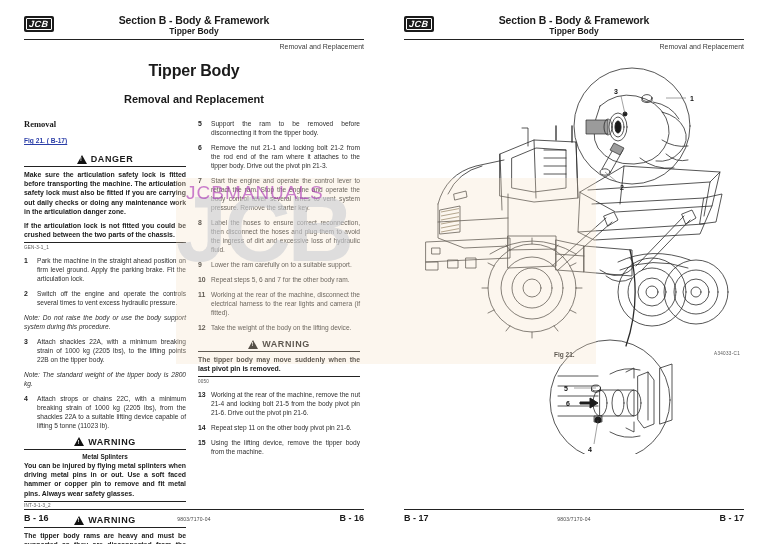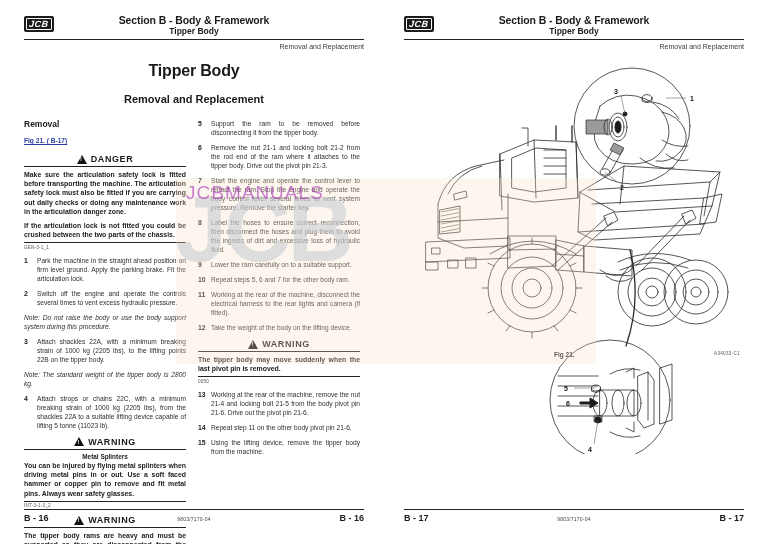--- a/index.html
+++ b/index.html
@@ -36,21 +36,21 @@
   .hdr-rule{border-top:1.1px solid #222;margin-top:2px;}
   .hdr-rr{font-size:7px;text-align:right;color:#3a3a3a;margin-top:2px;line-height:9px;}
 
   
   .doc-title{text-align:center;font-size:16px;font-weight:bold;margin:14px 0 0 0;letter-spacing:-.2px;}
   .doc-sub{text-align:center;font-size:11px;font-weight:bold;margin:13px 0 0 0;}
 
   
   .cols{display:flex;gap:12px;margin-top:14px;}
   .col{width:162px;}
-  .sec-h{font-size:8.5px;font-weight:bold;margin:0 0 7px 0;}
+  .sec-h{font-size:8.5px;font-weight:bold;margin:0 0 7px 0;font-family:Liberation Serif, serif;}
   .xref{font-size:6.6px;font-weight:bold;color:#2b3ea8;text-decoration:underline;margin-bottom:9px;line-height:9px;}
 
   
   .alert{margin:7px 0 6px 0;}
   .alert-title{display:flex;align-items:center;justify-content:center;gap:4px;font-size:9px;font-weight:bold;letter-spacing:.6px;margin-bottom:2px;text-align:right;}
   .tri{width:0;height:0;border-left:5px solid transparent;border-right:5px solid transparent;border-bottom:9px solid #111;position:relative;}
   .tri:after{content:"!";position:absolute;left:-1.6px;top:2.2px;color:#fff;font-size:5.5px;font-weight:bold;line-height:5px;}
   .alert-body{border-top:1px solid #222;border-bottom:1px solid #222;padding:3px 0 3px 0;}
   .alert-sub{font-size:6.4px;font-weight:bold;text-align:center;margin-bottom:1px;}
   .alert-p{font-size:6.9px;font-weight:bold;line-height:9.2px;text-align:justify;margin:0 0 5px 0;}

